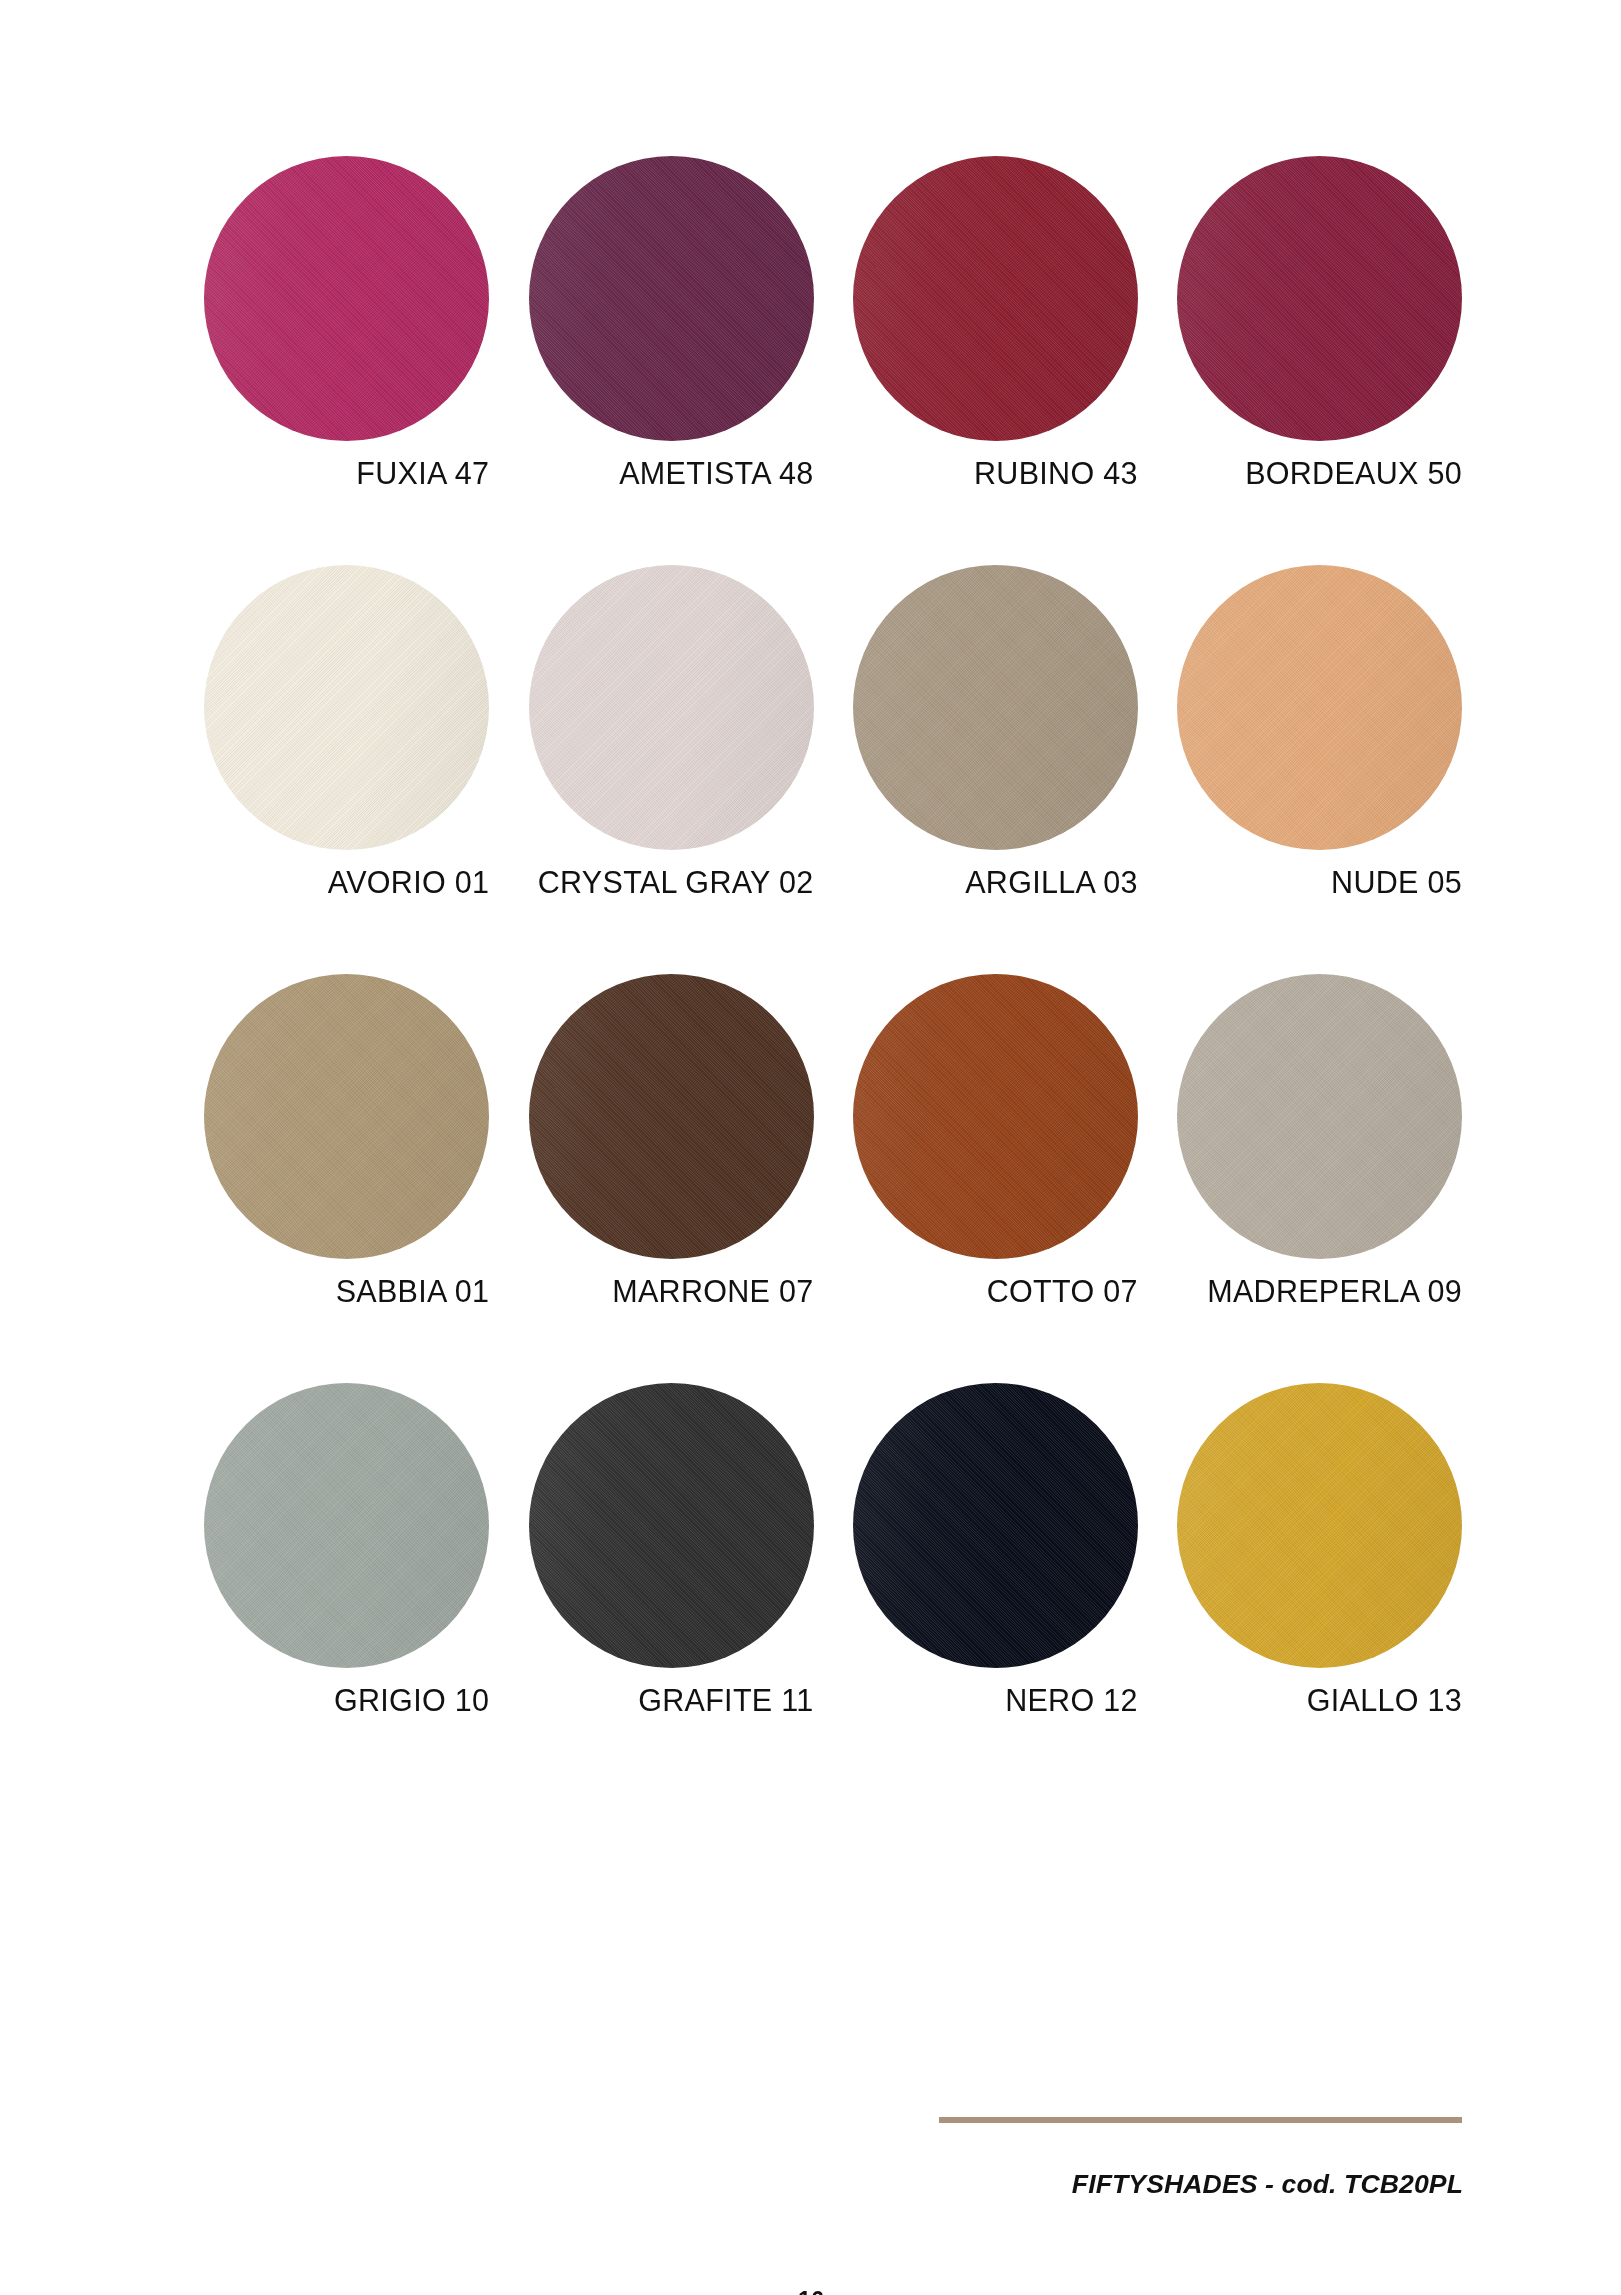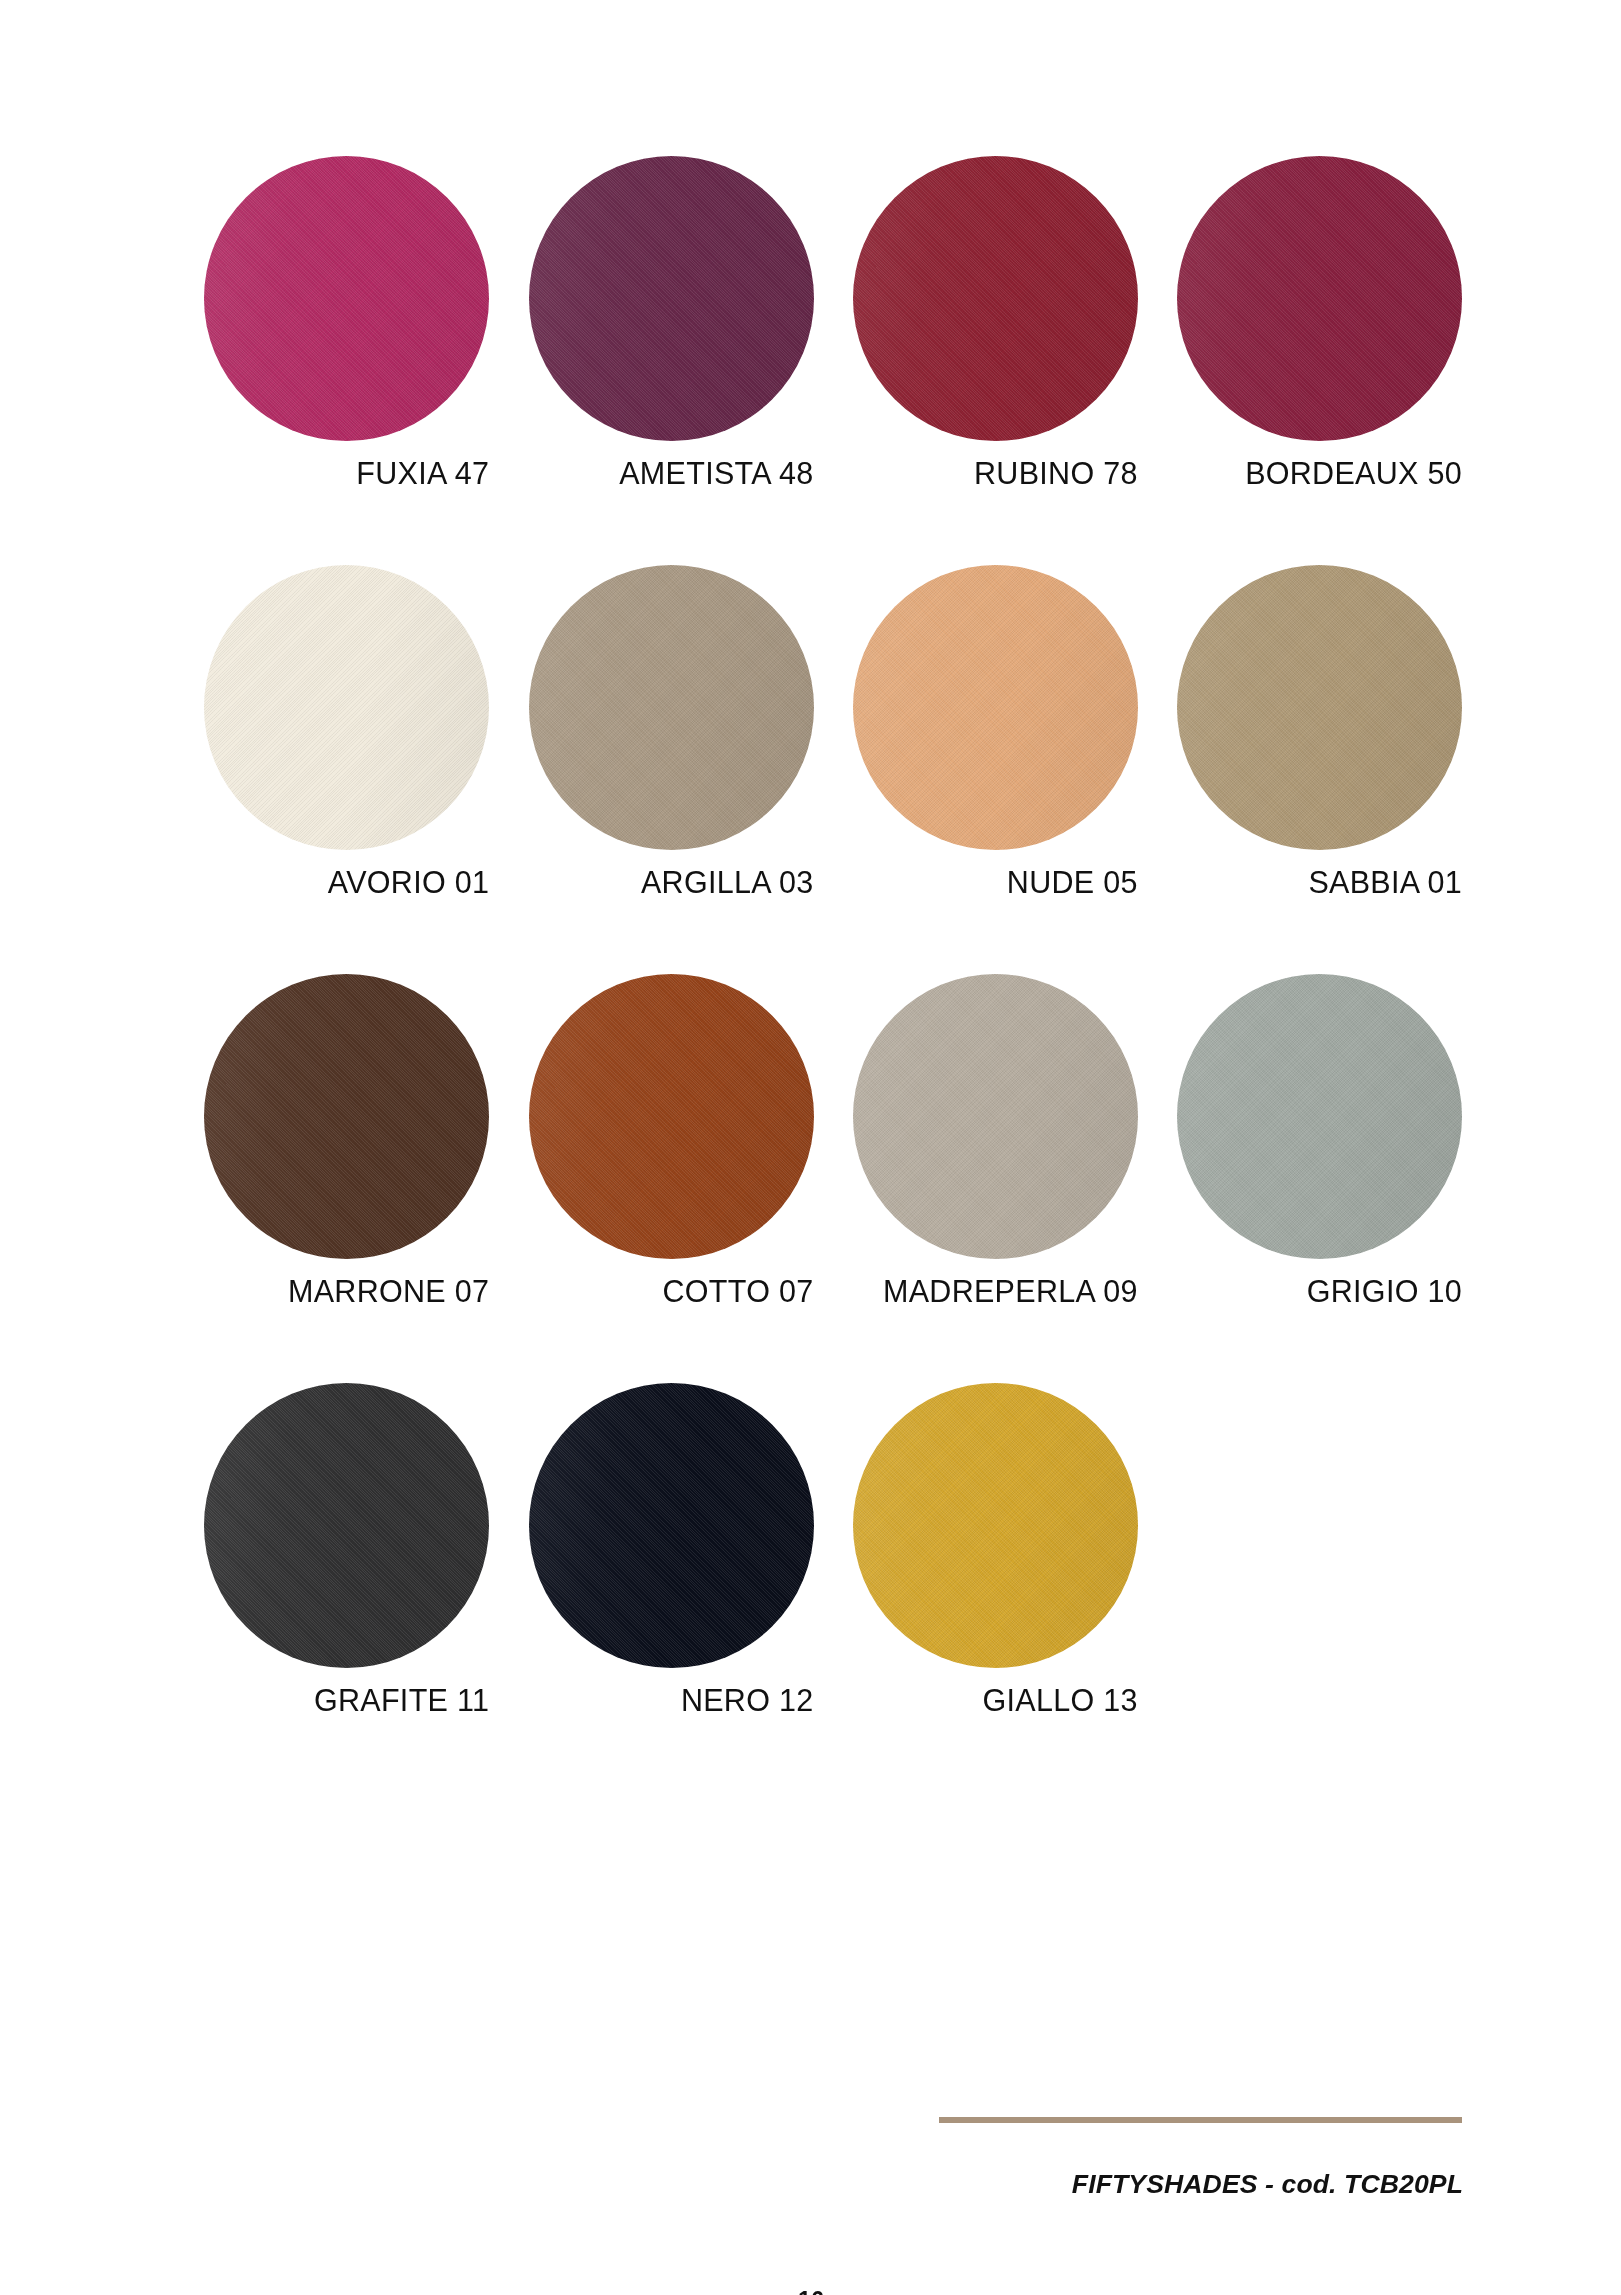--- a/index.html
+++ b/index.html
@@ -154,33 +154,39 @@
       <div class="swatch-cell">
         <div class="swatch-disc-wrap">
           <div class="swatch-disc" style="background: rgb(103, 40, 74);"></div>
         </div>
         <div class="swatch-label">AMETISTA 48</div>
       </div>
       <div class="swatch-cell">
         <div class="swatch-disc-wrap">
           <div class="swatch-disc" style="background: rgb(141, 33, 50);"></div>
         </div>
-        <div class="swatch-label">RUBINO 78</div>
+        <div class="swatch-label">RUBINO 43</div>
       </div>
       <div class="swatch-cell">
         <div class="swatch-disc-wrap">
           <div class="swatch-disc" style="background: rgb(135, 32, 63);"></div>
         </div>
         <div class="swatch-label">BORDEAUX 50</div>
       </div>
       <div class="swatch-cell">
         <div class="swatch-disc-wrap">
           <div class="swatch-disc" style="background: rgb(241, 235, 221);"></div>
         </div>
         <div class="swatch-label">AVORIO 01</div>
+      </div>
+      <div class="swatch-cell">
+        <div class="swatch-disc-wrap">
+          <div class="swatch-disc" style="background: rgb(224, 213, 211);"></div>
+        </div>
+        <div class="swatch-label">CRYSTAL GRAY 02</div>
       </div>
       <div class="swatch-cell">
         <div class="swatch-disc-wrap">
           <div class="swatch-disc" style="background: rgb(168, 152, 131);"></div>
         </div>
         <div class="swatch-label">ARGILLA 03</div>
       </div>
       <div class="swatch-cell">
         <div class="swatch-disc-wrap">
           <div class="swatch-disc" style="background: rgb(227, 169, 122);"></div>

